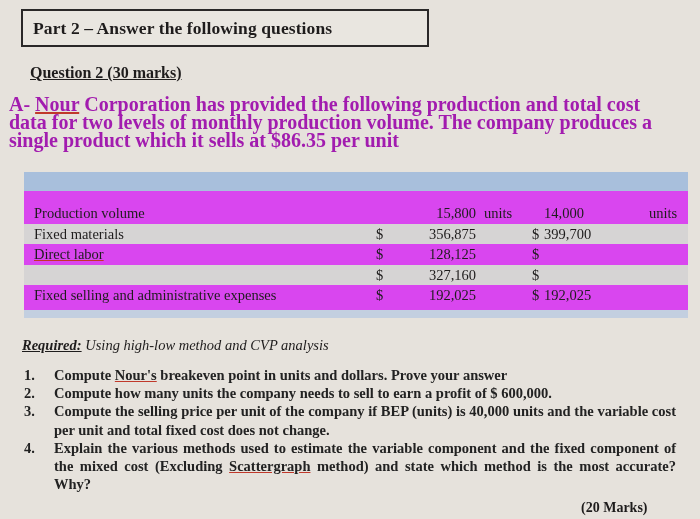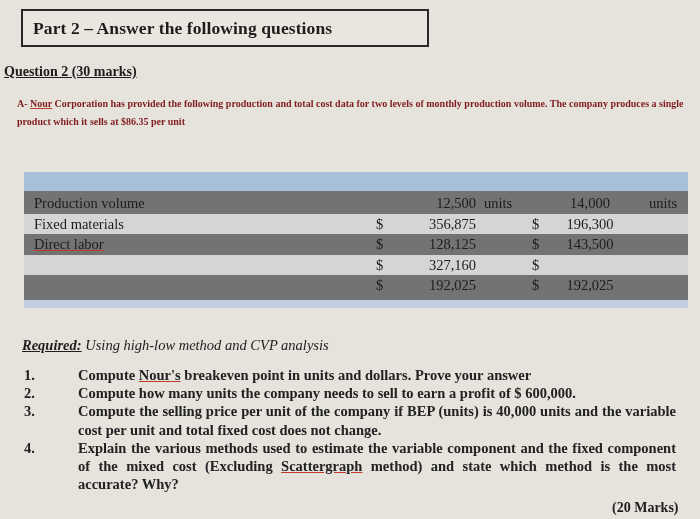--- a/index.html
+++ b/index.html
@@ -13,120 +13,120 @@
   .title-box {
     position: absolute; left: 21px; top: 9px; width: 408px; height: 38px;
     border: 2px solid #2a2828; box-sizing: border-box;
     background: #e9e6e0;
   }
   .title-box span {
     position: absolute; left: 10px; top: 7px;
     font-weight: bold; font-size: 17.5px; letter-spacing: 0.1px;
   }
   .q-heading {
-    position: absolute; left: 4px; top: 64px;
-    font-weight: bold; font-size: 14px; text-decoration: underline;
+    position: absolute; left: 30px; top: 64px;
+    font-weight: bold; font-size: 16px; text-decoration: underline;
   }
   .intro {
-    position: absolute; left: 17px; top: 95px; width: 670px;
-    font-size: 10px; line-height: 18px; font-weight: bold;
-    color: #7f1d1d;
+    position: absolute; left: 9px; top: 95px; width: 670px;
+    font-size: 20px; line-height: 18px; font-weight: bold;
+    color: #a21caf;
   }
   .intro .red-u { text-decoration: underline; text-decoration-color: #c0392b; }
   .table-wrap {
     position: absolute; left: 24px; top: 172px; width: 664px;
   }
   .table-header-bar {
     height: 19px; background: #a8bfdc;
   }
   .table-body {
-    background: #737373;
-    padding-top: 2px; padding-bottom: 4px;
+    background: #d946ef;
+    padding-top: 12px; padding-bottom: 4px;
   }
   .trow {
     position: relative; height: 20.5px; font-size: 14.5px;
   }
   .trow:nth-child(even) { background: #d6d4d4; }
   .trow .lbl { position: absolute; left: 10px; top: 2px; }
   .trow .d1 { position: absolute; left: 352px; top: 2px; }
   .trow .v1 { position: absolute; left: 370px; width: 82px; text-align: right; top: 2px; }
   .trow .u1 { position: absolute; left: 460px; top: 2px; }
   .trow .d2 { position: absolute; left: 508px; top: 2px; }
-  .trow .v2 { position: absolute; left: 520px; width: 92px; text-align: center; top: 2px; font-family: Liberation Serif, serif; }
+  .trow .v2 { position: absolute; left: 520px; width: 92px; text-align: left; top: 2px; font-family: Liberation Serif, serif; }
   .trow .u2 { position: absolute; left: 625px; top: 2px; }
   .table-footer-bar {
     height: 8px; background: #c3cfe0;
   }
   .lbl .red-u { text-decoration: underline; text-decoration-color: #c0392b; }
   .required {
     position: absolute; left: 22px; top: 337px; font-size: 14.5px; text-align: center;
   }
   .required .req-label { font-weight: bold; font-style: italic; text-decoration: underline; }
   .required .req-text { font-style: italic; }
   .qlist {
     position: absolute; left: 24px; top: 366px; width: 652px;
     font-size: 14.5px; line-height: 18.2px; font-weight: bold; color: #222;
   }
   .qitem { display: flex; }
   .qitem .num { width: 30px; flex: none; text-align: left; }
-  .qitem .txt { flex: 1; text-align: justify; margin-left: 24px; }
+  .qitem .txt { flex: 1; text-align: justify; }
   .qitem .txt .red-u { text-decoration: underline; text-decoration-color: #c0392b; }
   .marks {
-    position: absolute; left: 581px; top: 500px; font-size: 14px; font-weight: bold; margin-left: 31px;
+    position: absolute; left: 581px; top: 500px; font-size: 14px; font-weight: bold;
   }
 </style>
 </head>
 <body>
 
 <div class="title-box">
   <span>Part 2 – Answer the following questions</span>
 </div>
 
 <div class="q-heading">Question 2 (30 marks)</div>
 
 <div class="intro"><span>A- </span><span class="red-u">Nour</span><span> Corporation has provided the following production and total cost data for two levels of monthly production volume. The company produces a single product which it sells at $86.35 per unit</span></div>
 
 <div class="table-wrap">
   <div class="table-header-bar"></div>
   <div class="table-body">
     <div class="trow">
       <span class="lbl">Production volume</span>
       <span class="d1"></span>
-      <span class="v1">12,500</span>
+      <span class="v1">15,800</span>
       <span class="u1">units</span>
       <span class="d2"></span>
       <span class="v2">14,000</span>
       <span class="u2">units</span>
     </div>
     <div class="trow">
       <span class="lbl">Fixed materials</span>
       <span class="d1">$</span>
       <span class="v1">356,875</span>
       <span class="u1"></span>
       <span class="d2">$</span>
-      <span class="v2">196,300</span>
+      <span class="v2">399,700</span>
       <span class="u2"></span>
     </div>
     <div class="trow">
       <span class="lbl red-wrap"><span class="red-u">Direct labor</span></span>
       <span class="d1">$</span>
       <span class="v1">128,125</span>
       <span class="u1"></span>
       <span class="d2">$</span>
-      <span class="v2">143,500</span>
       <span class="u2"></span>
     </div>
     <div class="trow">
       <span class="d1">$</span>
       <span class="v1">327,160</span>
       <span class="u1"></span>
       <span class="d2">$</span>
       <span class="u2"></span>
     </div>
     <div class="trow">
+      <span class="lbl">Fixed selling and administrative expenses</span>
       <span class="d1">$</span>
       <span class="v1">192,025</span>
       <span class="u1"></span>
       <span class="d2">$</span>
       <span class="v2">192,025</span>
       <span class="u2"></span>
     </div>
   </div>
   <div class="table-footer-bar"></div>
 </div>

